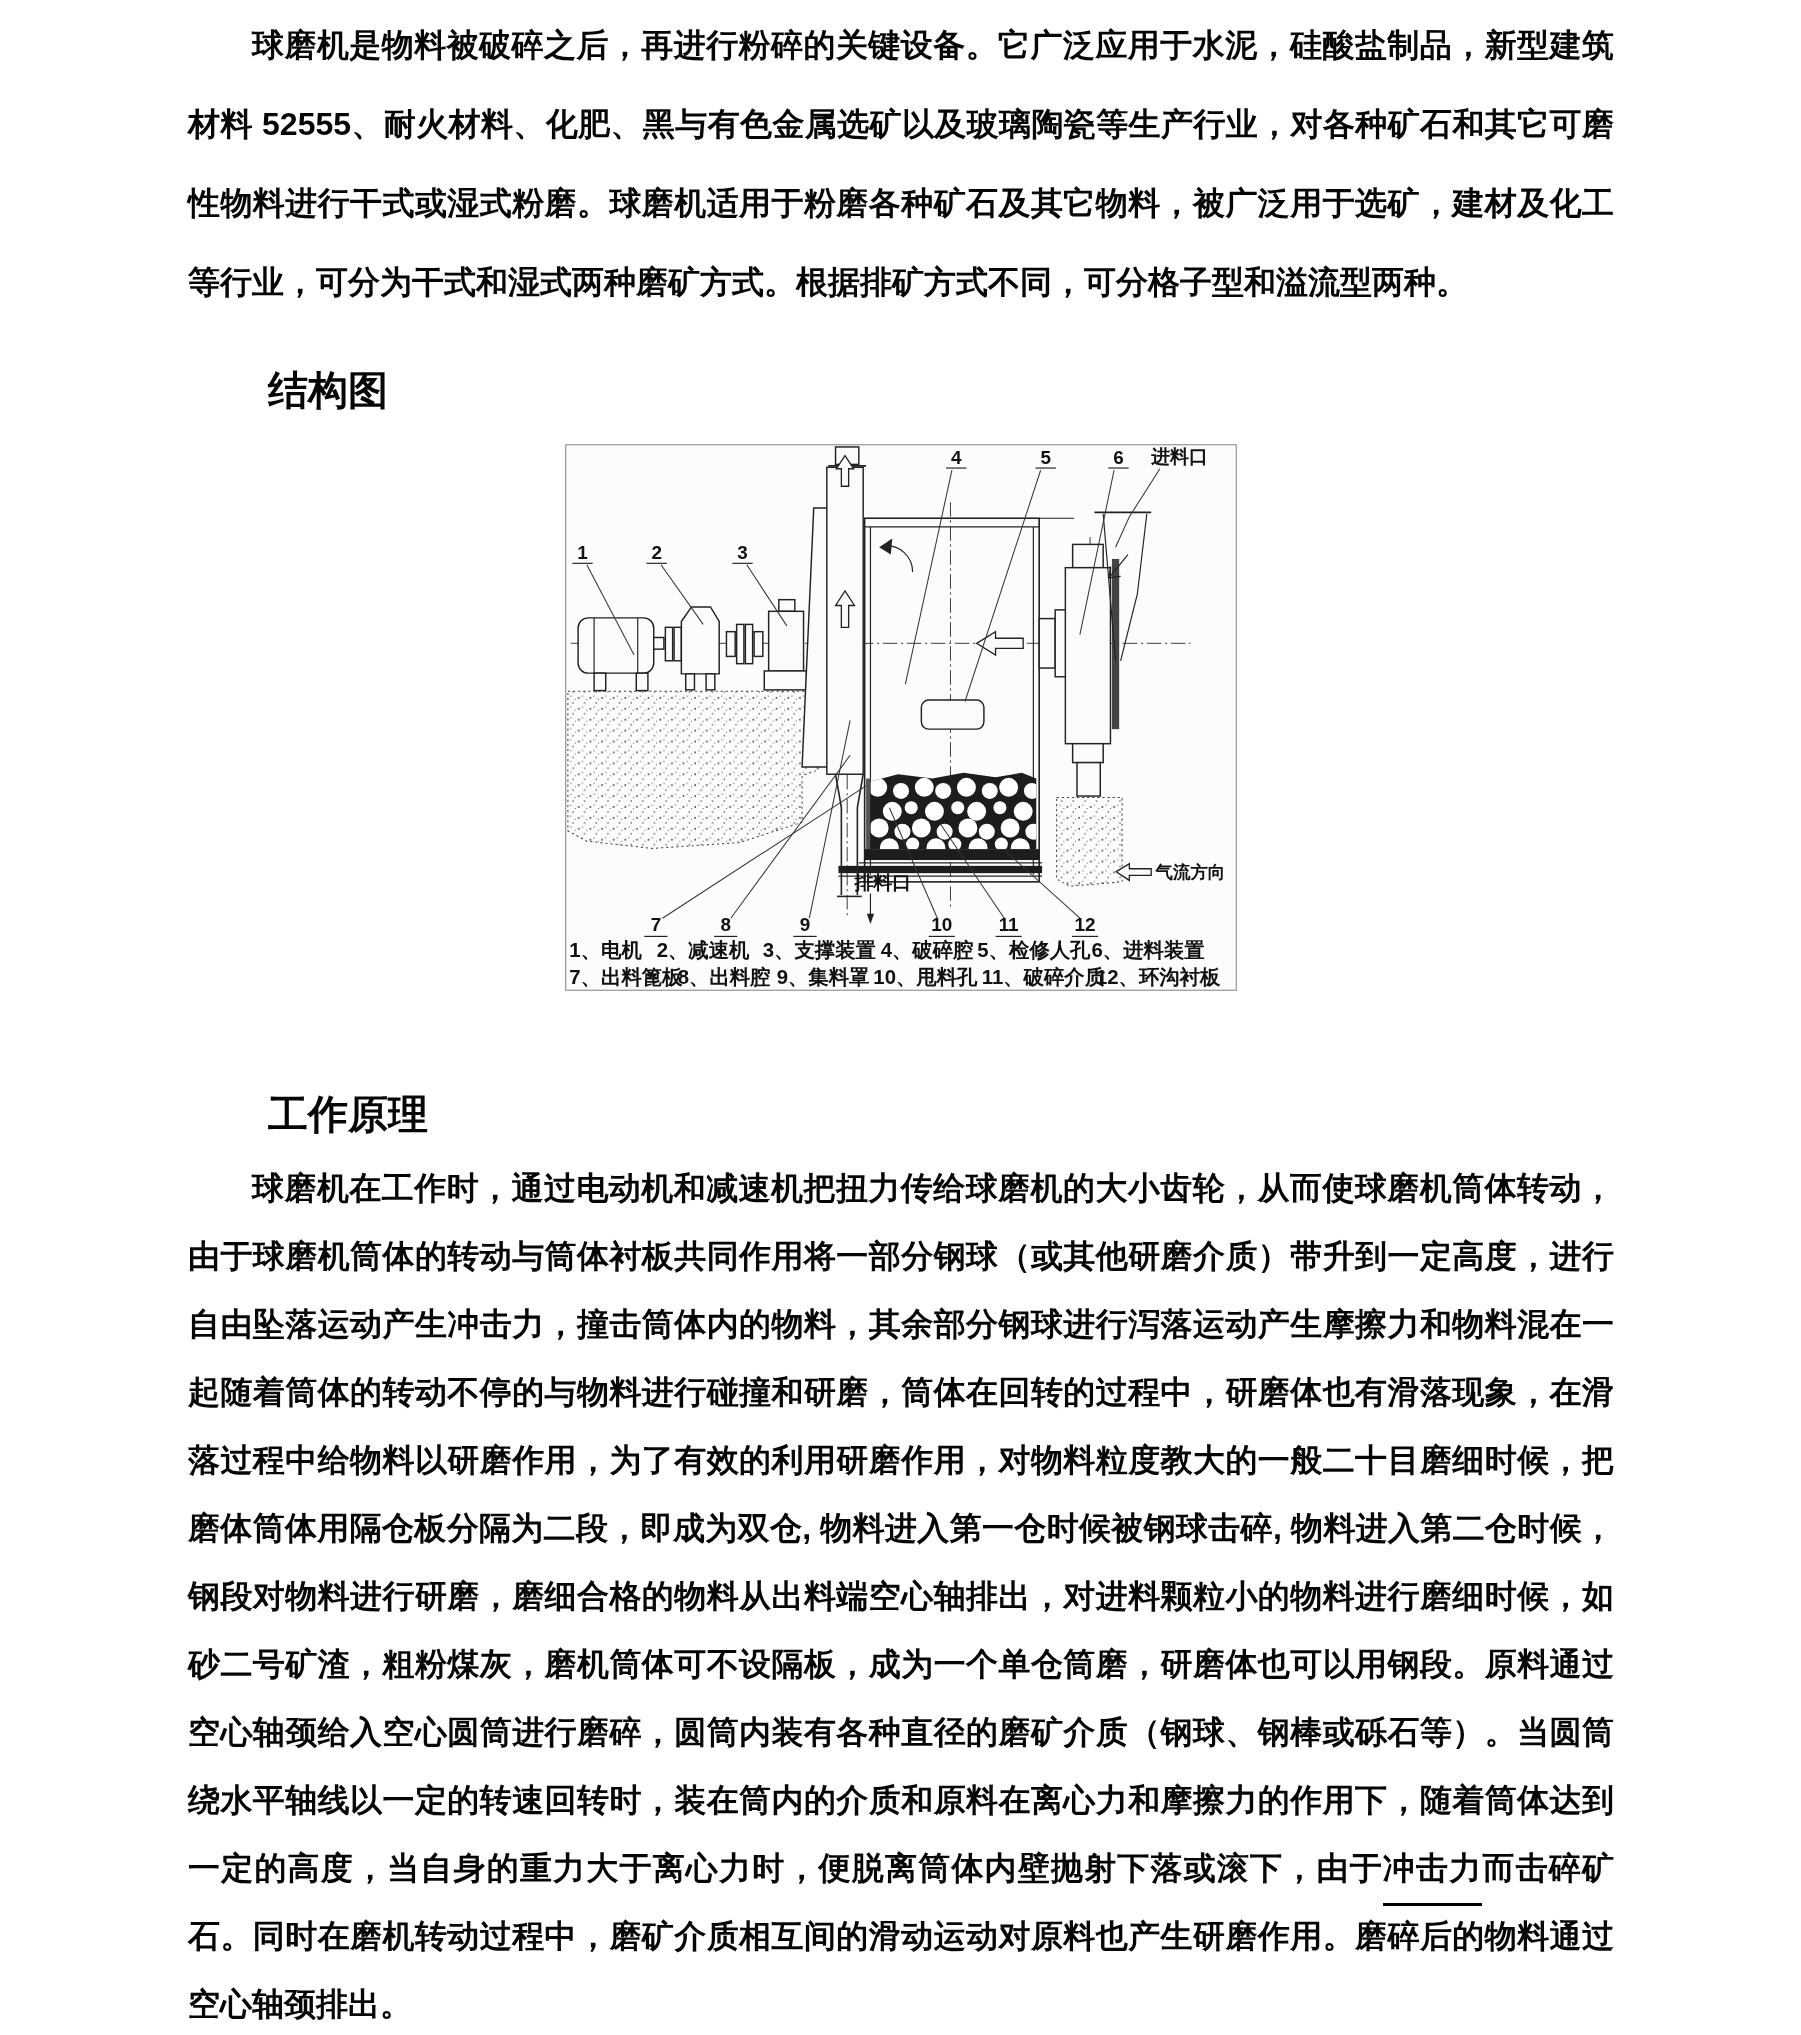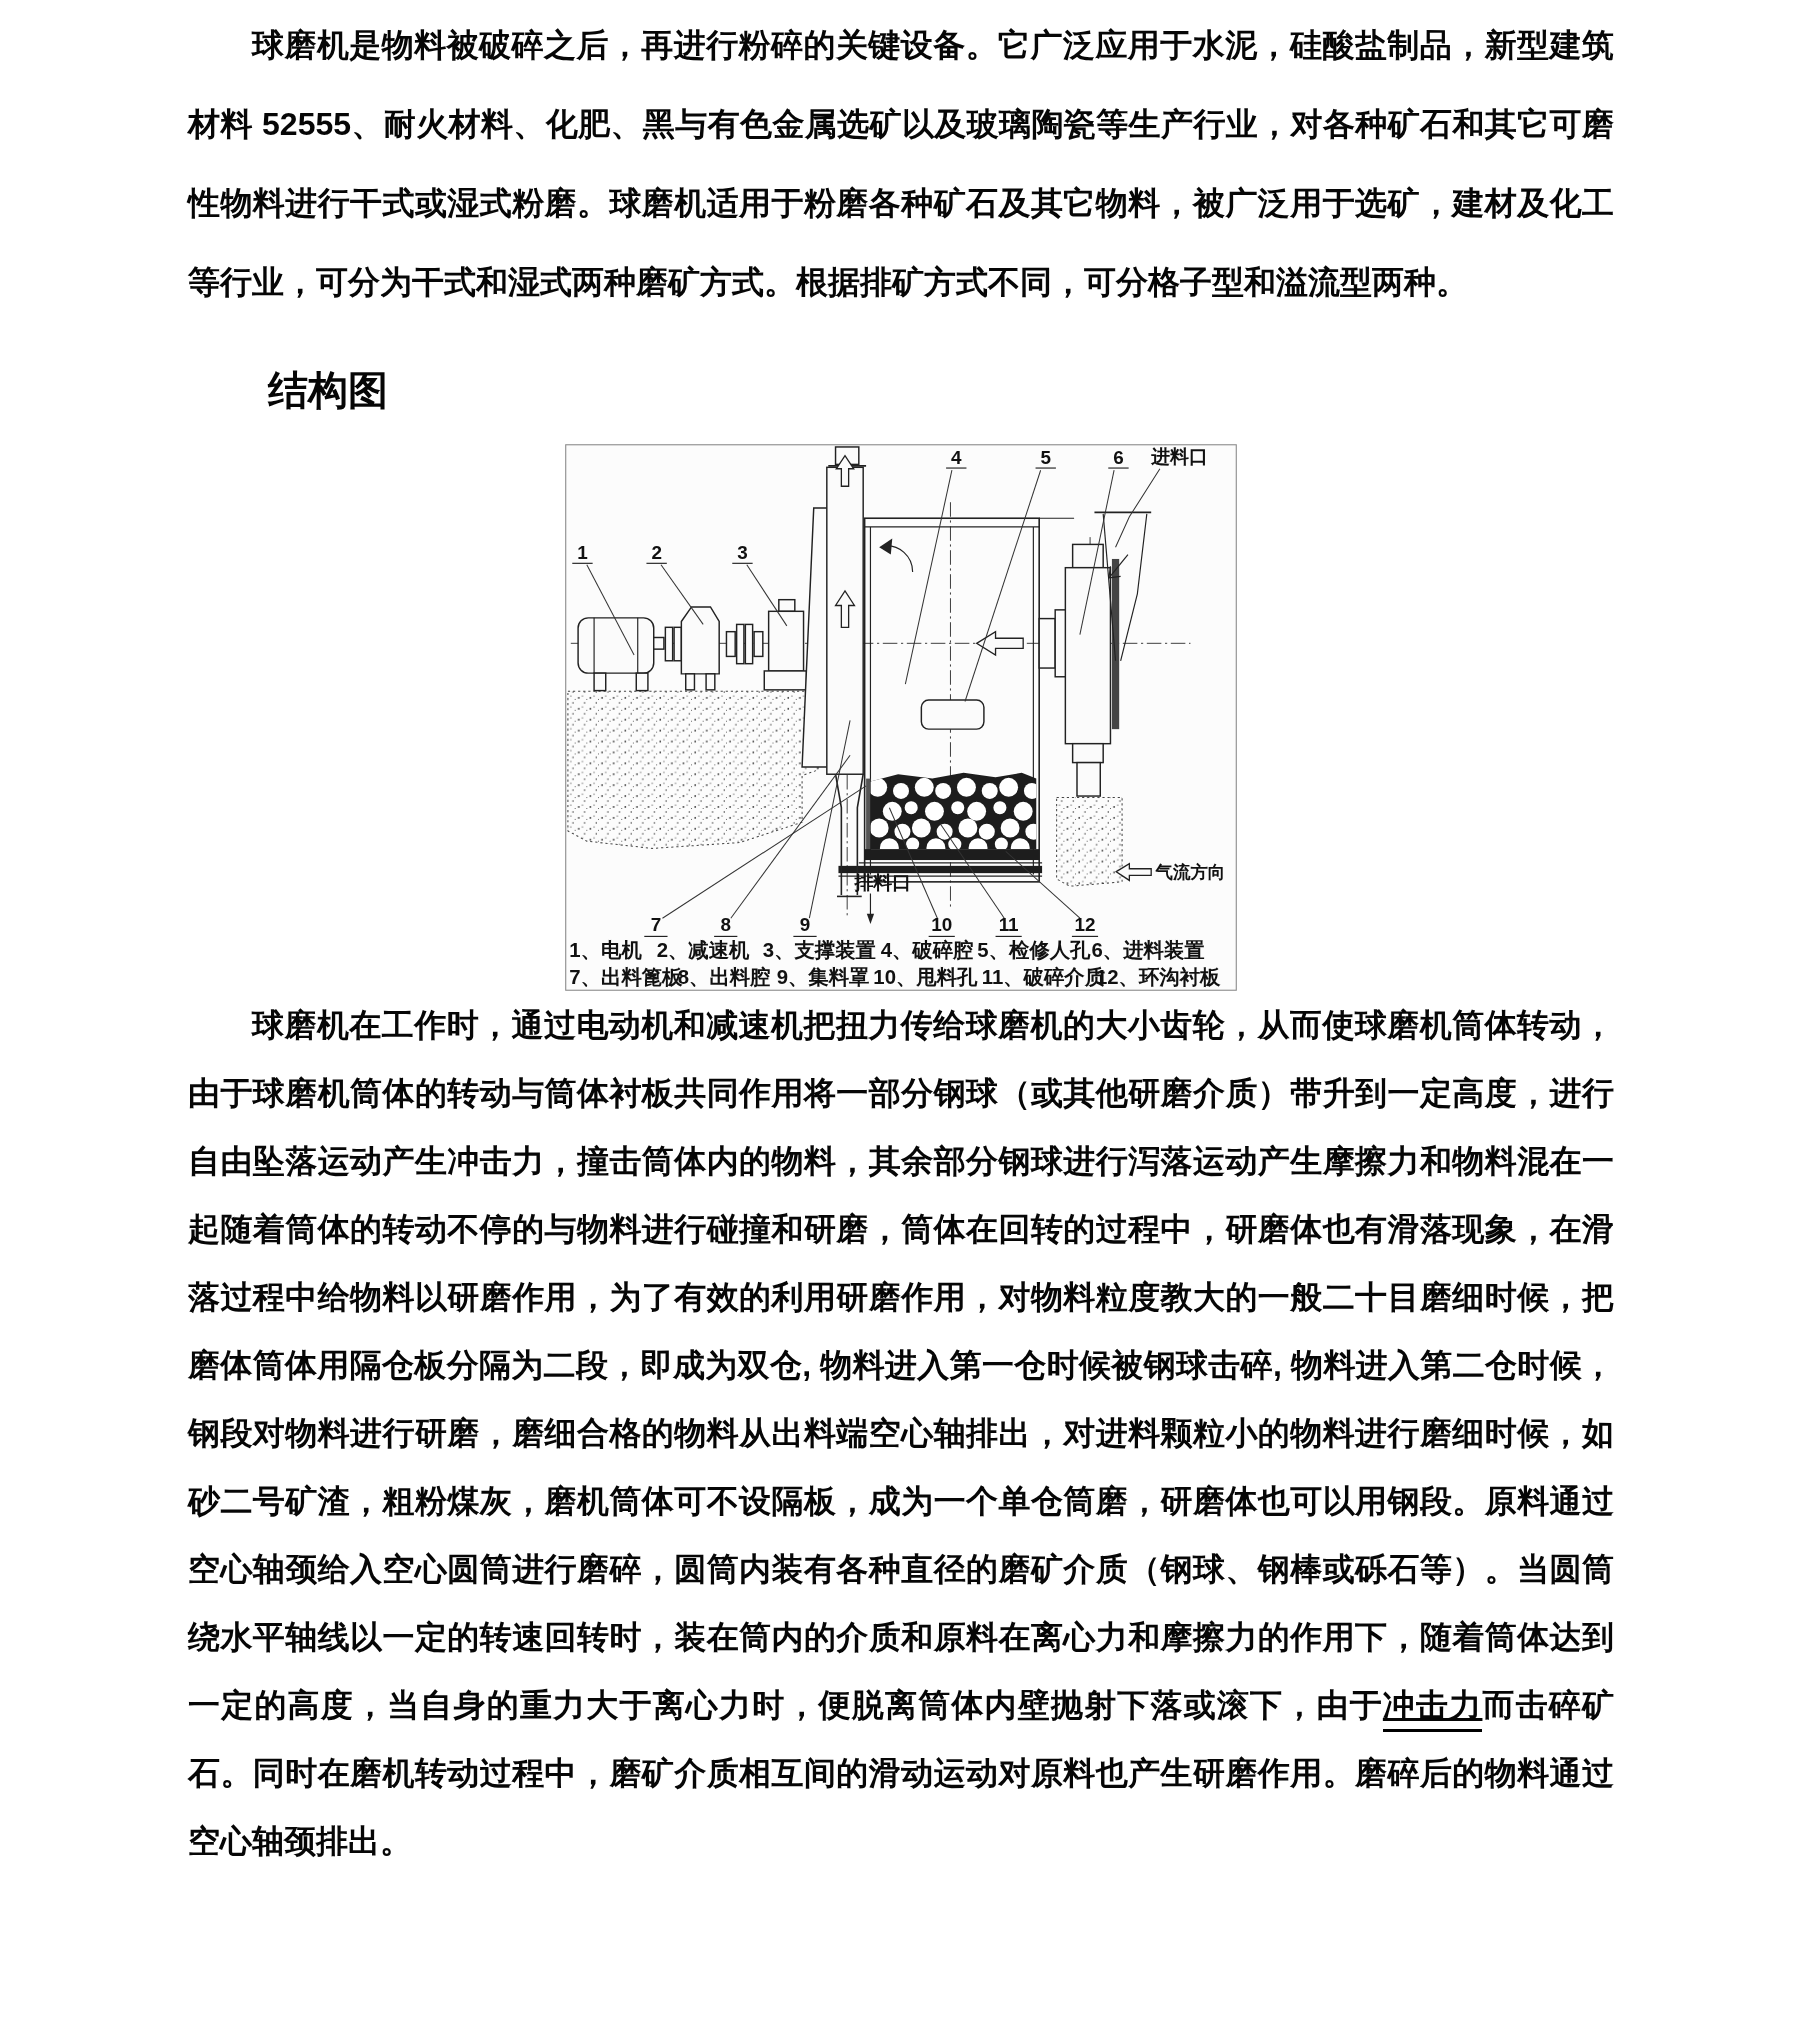--- a/index.html
+++ b/index.html
@@ -11,21 +11,21 @@
   .body-text{
     font-size:32px;line-height:79px;margin:0;text-align:justify;
     text-indent:2em;font-weight:600;color:#060606;
   }
   .body-text.principle{line-height:68px;margin-top:0;}
   .doc-heading{
     font-size:40px;line-height:79px;font-weight:600;margin:29px 0 0 0;
     text-indent:2em;color:#060606;
   }
   .doc-heading.principle{margin-top:84px;}
-  .ul-term{border-bottom:3.6px solid #000;padding-bottom:6px;text-decoration:underline;}
+  .ul-term{border-bottom:3.6px solid #000;padding-bottom:17px;}
   figure.fig{margin:14.5px auto 0 auto;width:672px;height:547px;}
   svg{display:block;}
   svg text{font-family:"Liberation Sans","DejaVu Sans",sans-serif;fill:#111;font-weight:600;}
   .ln{stroke:#222;stroke-width:1.6;fill:none;}
   .ln2{stroke:#222;stroke-width:2.2;fill:none;}
   .part{stroke:#222;stroke-width:2;fill:#fbfbfb;}
   .dark{fill:#1d1d1d;stroke:none;}
   .leader{stroke:#333;stroke-width:1.4;fill:none;}
   .axis{stroke:#333;stroke-width:1.3;fill:none;stroke-dasharray:20 5 3 5;}
   .found{fill:url(#speck);stroke:#444;stroke-width:1.4;stroke-dasharray:3 4;}
@@ -261,17 +261,18 @@
         <text x="6" y="742">7、出料篦板</text>
         <text x="155" y="742">8、出料腔</text>
         <text x="291" y="742">9、集料罩</text>
         <text x="424" y="742">10、甩料孔</text>
         <text x="573" y="742">11、破碎介质</text>
         <text x="730" y="742">12、环沟衬板</text>
       </g>
     </svg>
   </figure>
 
+  <h3 class="doc-heading principle">工作原理</h3>
 
   <p class="body-text principle"><span>球磨机在工作时，通过电动机和减速机把扭力传给球磨机的大小齿轮，从而使球磨机筒体转动，由于球磨机筒体的转动与筒体衬板共同作用将一部分钢球（或其他研磨介质）带升到一定高度，进行自由坠落运动产生冲击力，撞击筒体内的物料，其余部分钢球进行泻落运动产生摩擦力和物料混在一起随着筒体的转动不停的与物料进行碰撞和研磨，筒体在回转的过程中，研磨体也有滑落现象，在滑落过程中给物料以研磨作用，为了有效的利用研磨作用，对物料粒度教大的一般二十目磨细时候，把磨体筒体用隔仓板分隔为二段，即成为双仓, 物料进入第一仓时候被钢球击碎, 物料进入第二仓时候，钢段对物料进行研磨，磨细合格的物料从出料端空心轴排出，对进料颗粒小的物料进行磨细时候，如砂二号矿渣，粗粉煤灰，磨机筒体可不设隔板，成为一个单仓筒磨，研磨体也可以用钢段。原料通过空心轴颈给入空心圆筒进行磨碎，圆筒内装有各种直径的磨矿介质（钢球、钢棒或砾石等）。当圆筒绕水平轴线以一定的转速回转时，装在筒内的介质和原料在离心力和摩擦力的作用下，随着筒体达到一定的高度，当自身的重力大于离心力时，便脱离筒体内壁抛射下落或滚下，由于</span><span class="ul-term">冲击力</span><span>而击碎矿石。同时在磨机转动过程中，磨矿介质相互间的滑动运动对原料也产生研磨作用。磨碎后的物料通过空心轴颈排出。</span></p>
 
 </div>
 
 
 </body></html>

